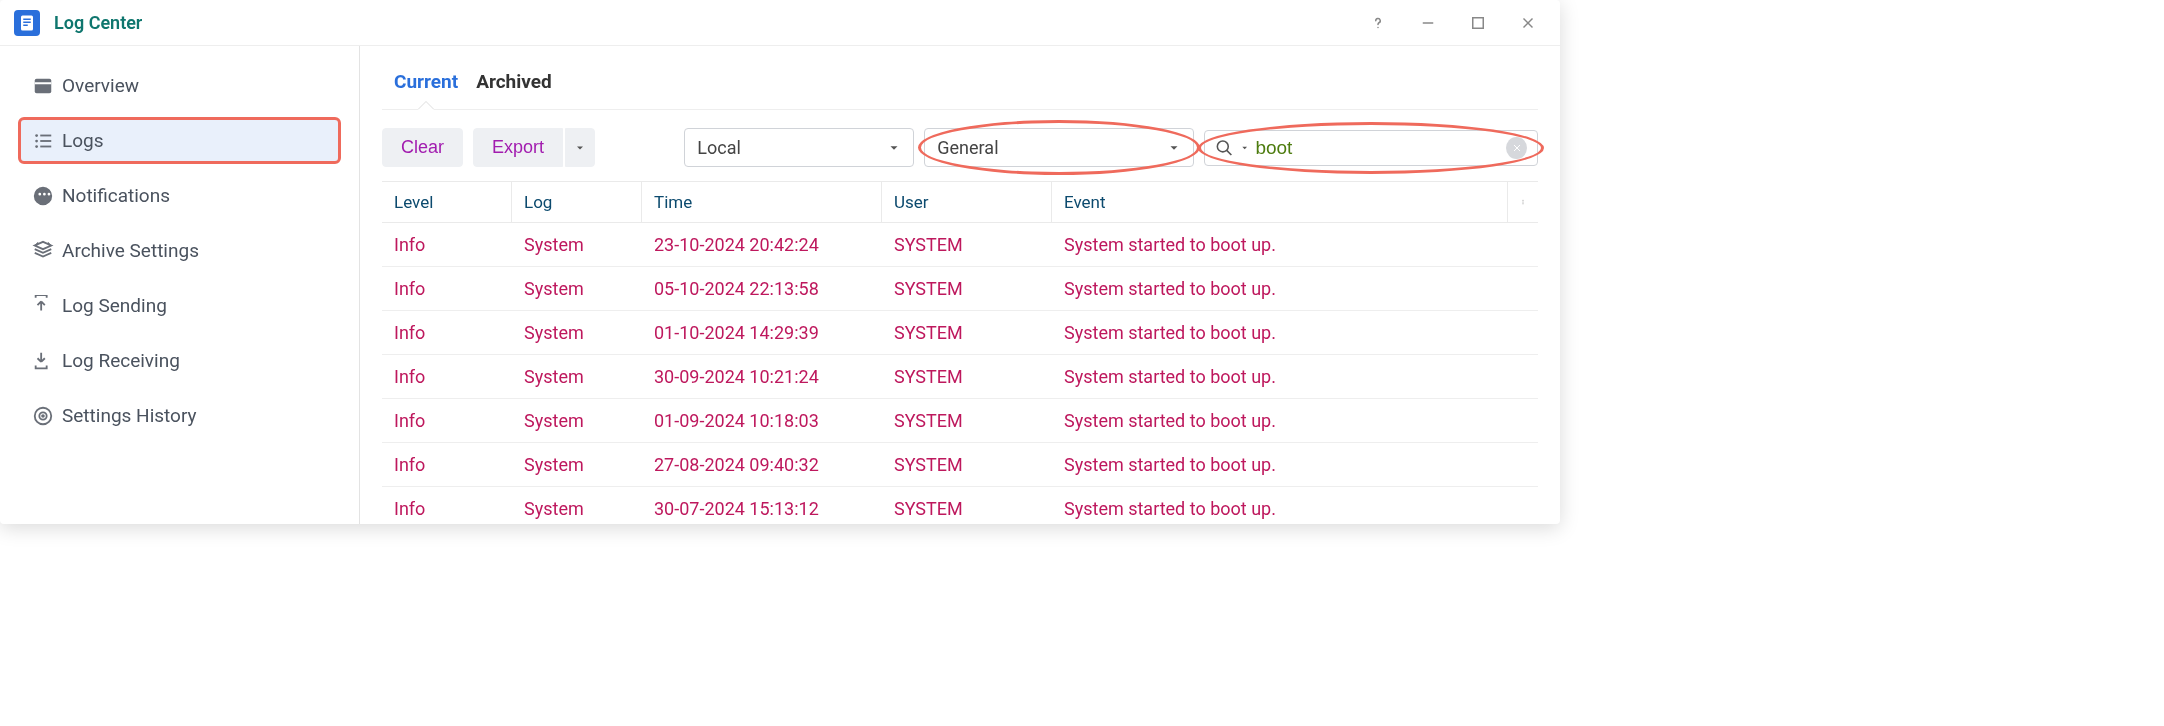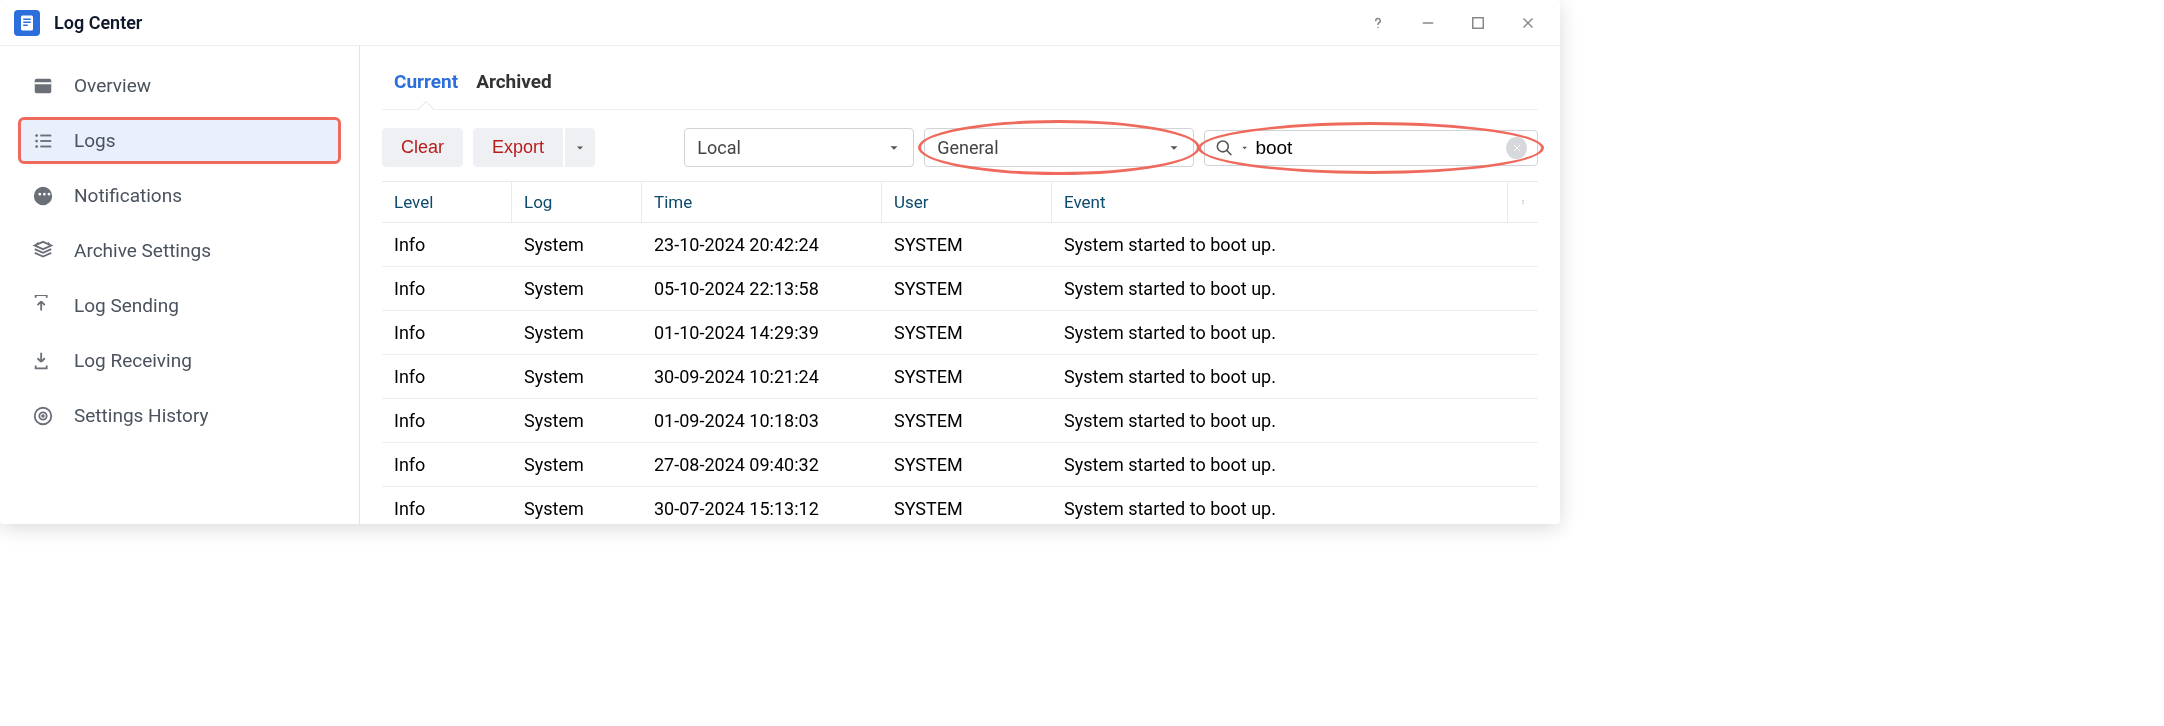--- a/index.html
+++ b/index.html
@@ -20,41 +20,41 @@
     align-items:center;
     padding: 0 14px;
     border-bottom: 1px solid #eee;
     gap: 14px;
   }
   .app-icon {
     width: 26px; height: 26px; border-radius: 4px;
     background:#2a6fdb; display:flex;align-items:center;justify-content:center;
   }
   .app-icon svg { width:18px;height:18px; }
-  .title-text { font-weight:600; font-size:18px; color:#0f172a; }
+  .title-text { font-weight:600; font-size:18px; color:#0f766e; }
   .title-spacer { flex:1; }
   .win-btn { width:36px; height:36px; display:flex;align-items:center;justify-content:center; color:#888; cursor:pointer;}
   .win-btn svg { width:18px;height:18px; stroke:#888; stroke-width:2; fill:none;}
   
   .body {
     display:flex;
     height: calc(100% - 46px);
   }
   .sidebar {
     width: 360px;
     border-right: 1px solid #e3e3e3;
     padding: 16px 18px;
     display:flex;
     flex-direction:column;
     gap: 8px;
   }
   .side-item {
     display:flex;
     align-items:center;
-    gap: 20px;
+    gap: 8px;
     padding: 12px 14px;
     font-size: 19px;
     color:#4a525e;
     border-radius:4px;
     cursor:pointer;
   }
   .side-item svg { width:22px;height:22px; flex:0 0 22px; fill:#6a6f78; }
   .side-item.active {
     background:#e9f0fb;
     border: 3px solid #ef6a5c;
@@ -103,21 +103,21 @@
     align-items:center;
     gap: 10px;
     padding: 18px 0 14px 0;
     position:relative;
   }
   .btn {
     background:#eef0f3;
     border:1px solid #eef0f3;
     padding: 8px 18px;
     font-size:18px;
-    color:#b91c1c;
+    color:#a21caf;
     border-radius:4px;
     cursor:pointer;
   }
   .btn-split { display:flex; }
   .btn-split .btn:first-child { border-top-right-radius:0;border-bottom-right-radius:0; }
   .btn-split .btn.caret { border-top-left-radius:0;border-bottom-left-radius:0; padding:8px 8px; margin-left:2px; display:flex;align-items:center;}
   .caret svg { width:12px;height:12px; fill:#555;}
   .tb-spacer { width: 70px; }
   .select {
     display:flex;
@@ -143,21 +143,21 @@
     gap:6px;
     background:#fff;
   }
   .search-wrap svg.mag { width:20px;height:20px; stroke:#555; stroke-width:2; fill:none;}
   .search-wrap svg.dd { width:10px;height:10px; fill:#555;}
   .search-wrap input {
     flex:1;
     border:none;
     outline:none;
     font-size:19px;
-    color:#000000;
+    color:#4d7c0f;
     background:transparent;
   }
   .search-clear {
     width:22px;height:22px; border-radius:50%; background:#d6d8dc; display:flex;align-items:center;justify-content:center; cursor:pointer;
   }
   .search-clear svg { width:12px;height:12px; stroke:#fff; stroke-width:2; fill:none;}
   
   .ellipse {
     position:absolute;
     border:3px solid #ef6a5c;
@@ -183,21 +183,21 @@
     height:42px;
     font-size:17px;
     color:#0c4a6e;
   }
   .thead > div { padding: 0 12px; border-right:1px solid #eaeaea; height:100%; display:flex;align-items:center;}
   .thead > div:last-child { border-right:none; justify-content:center; cursor:pointer;}
   .tbody { overflow-y:auto; flex:1; }
   .trow {
     height:44px;
     font-size:18px;
-    color:#000000;
+    color:#be185d;
     border-bottom:1px solid #eee;
   }
   .trow > div { padding: 0 12px; white-space:nowrap; overflow:hidden; text-overflow:ellipsis;}
   .tbody::-webkit-scrollbar { width:10px; }
   .tbody::-webkit-scrollbar-thumb { background:#d0d3d8; border-radius:5px;}
   .dots svg { width:18px;height:18px; fill:#888;}
 </style>
 </head>
 <body>
 

